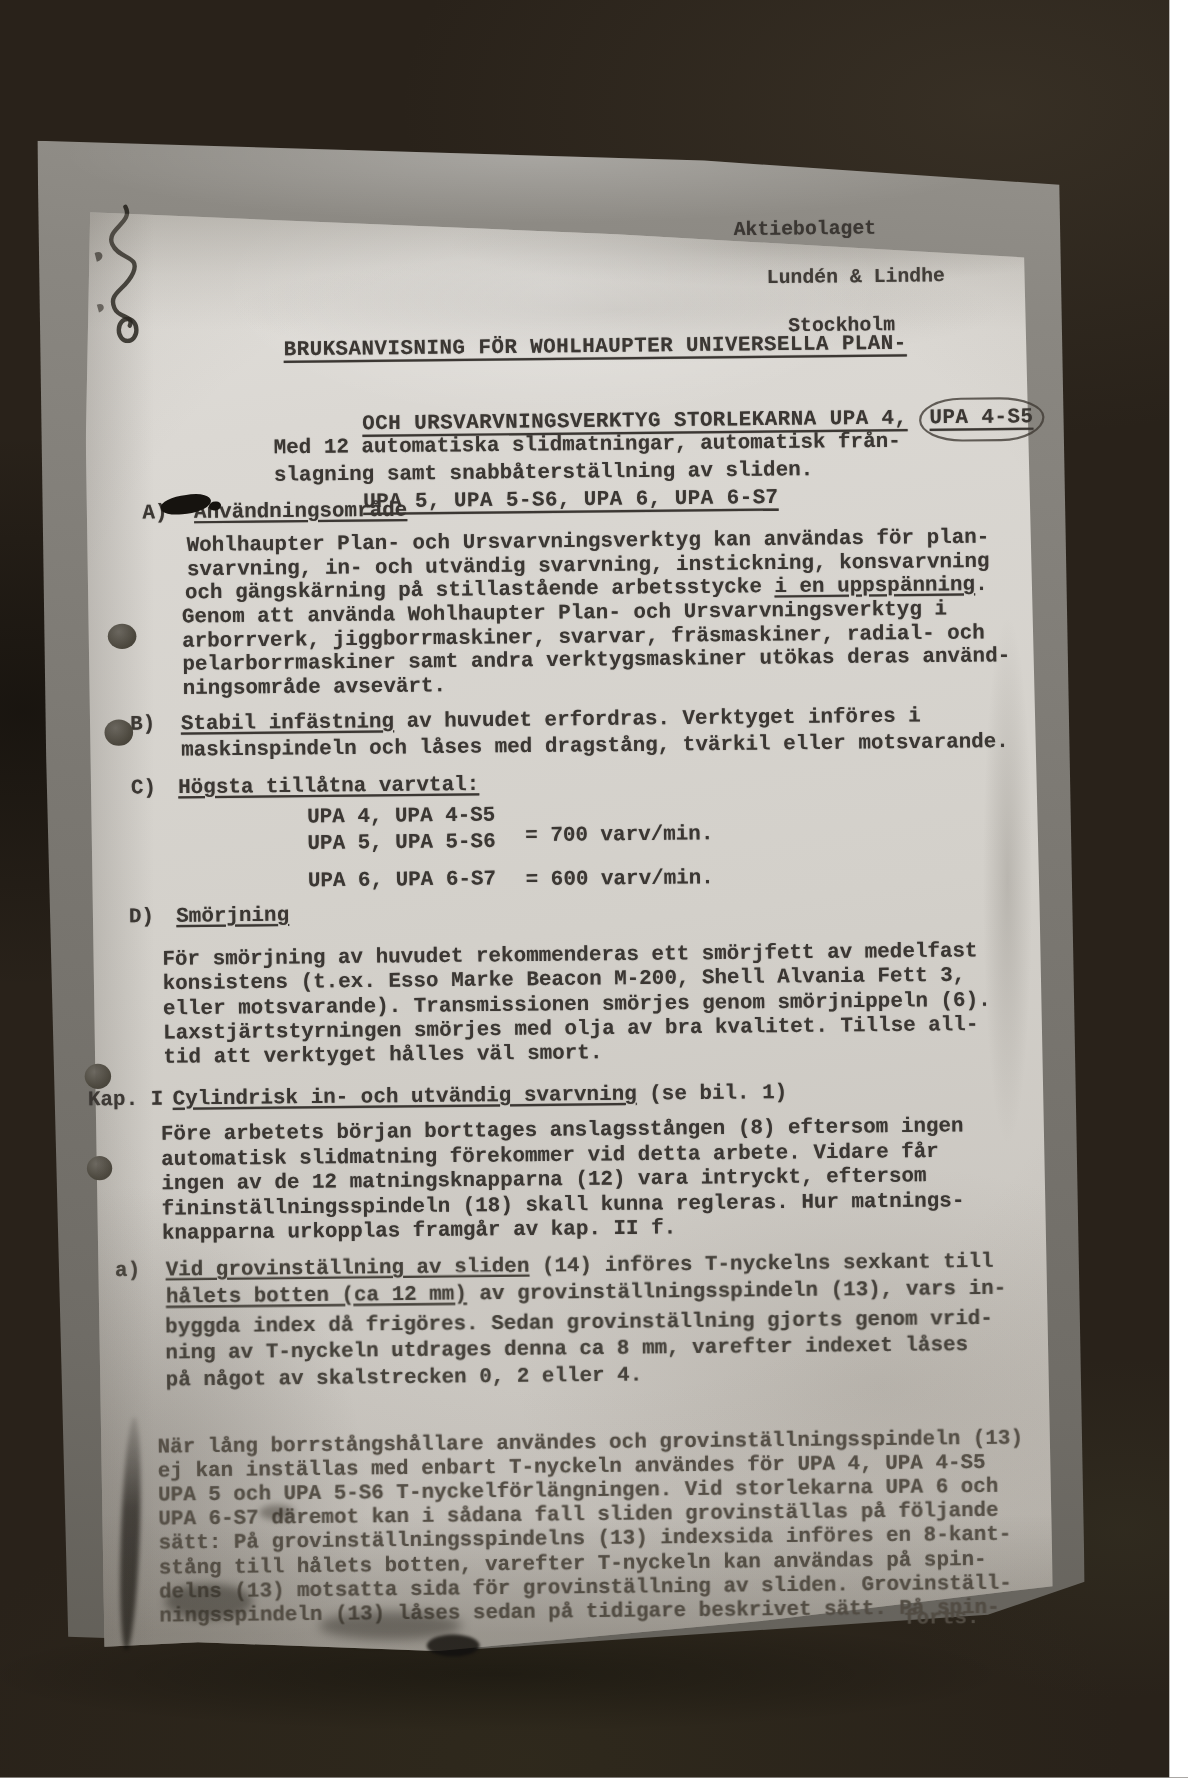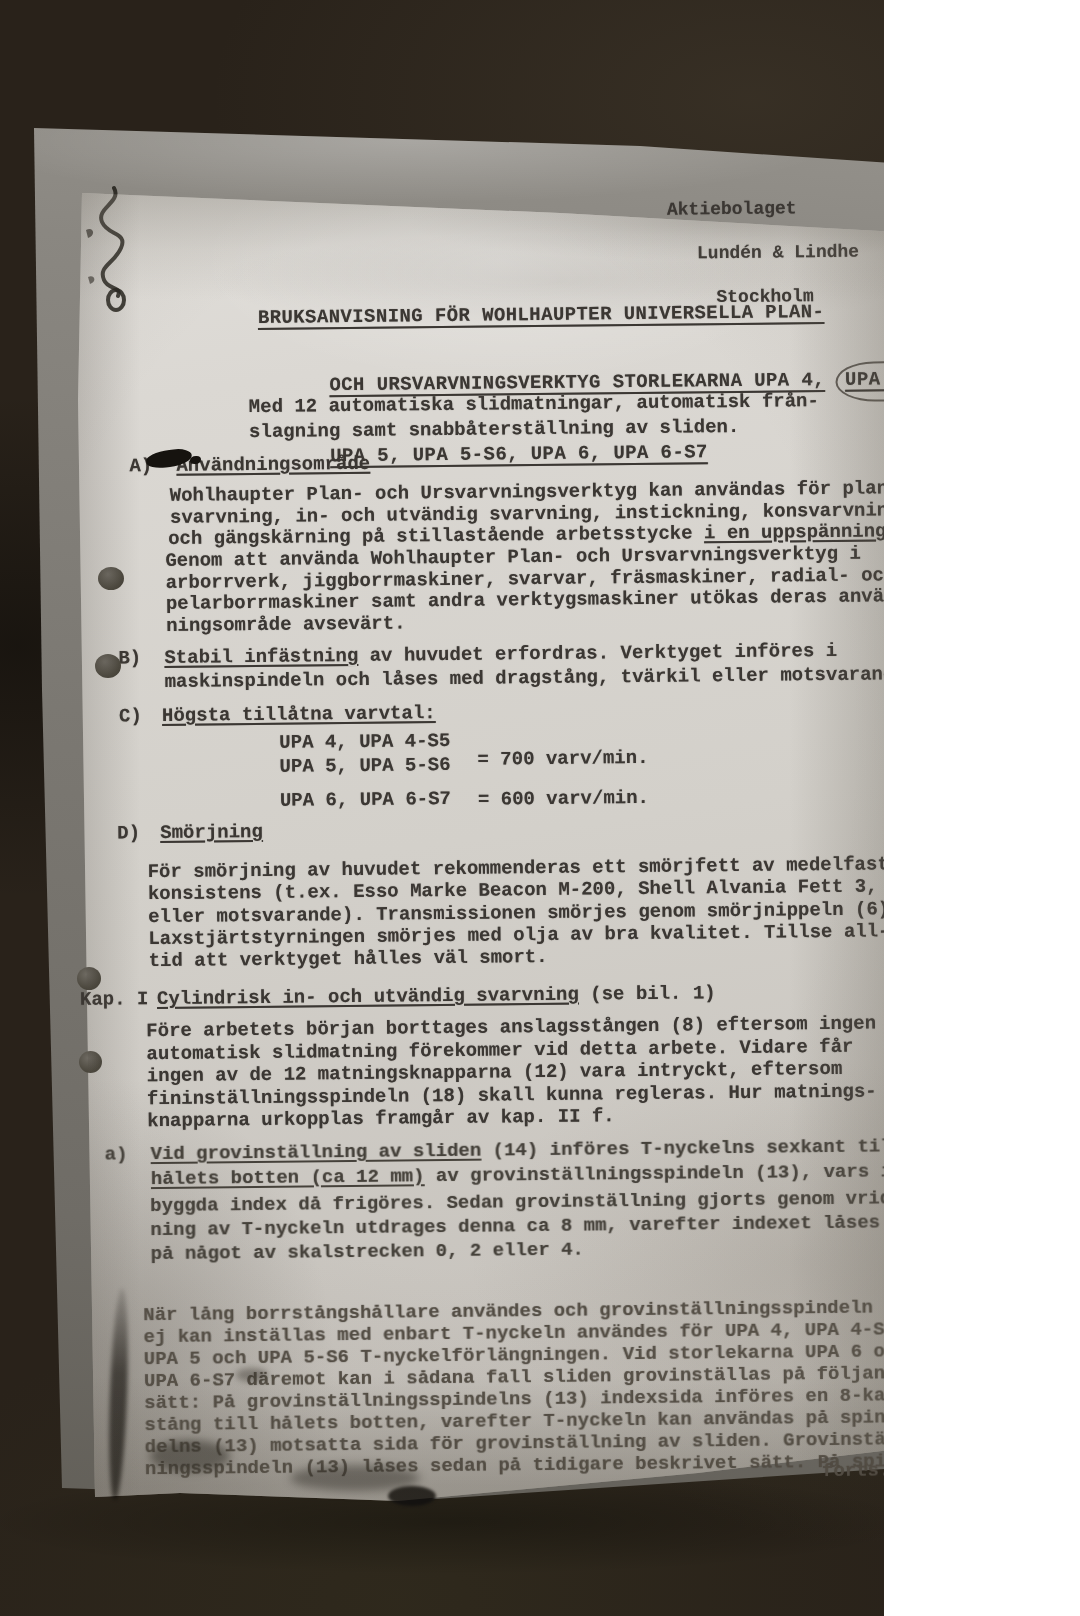--- a/index.html
+++ b/index.html
@@ -1,17 +1,17 @@
 <!DOCTYPE html>
 <html><head>
 <meta charset="utf-8">
 <style>
   html,body{margin:0;padding:0;width:1080px;height:1616px;overflow:hidden;
     font-family:"Liberation Mono","DejaVu Sans Mono",monospace;}
-  .canvas{position:relative;width:884px;height:1616px;background:#29221a;overflow:hidden;}
+  .canvas{position:relative;width:1063px;height:1616px;background:#29221a;overflow:hidden;}
   .bg-texture{position:absolute;inset:0;background:
     radial-gradient(900px 500px at 85% 6%, rgba(92,82,64,.28), transparent 60%),
     radial-gradient(500px 360px at 2% 40%, rgba(12,10,7,.55), transparent 70%),
     radial-gradient(760px 420px at 45% 99%, rgba(56,52,32,.38), transparent 72%),
     radial-gradient(340px 220px at 96% 86%, rgba(64,62,42,.30), transparent 70%),
     radial-gradient(620px 70px at 450px 1522px, rgba(0,0,0,.45), transparent 75%);}
   .backing{position:absolute;inset:0;
     clip-path:polygon(34px 128px,640px 146px,963px 168px,986px 1438px,898px 1468px,420px 1500px,62px 1488px,42px 690px);
     background:
       radial-gradient(620px 90px at 46% 140px, rgba(255,255,255,.22), transparent 70%),

